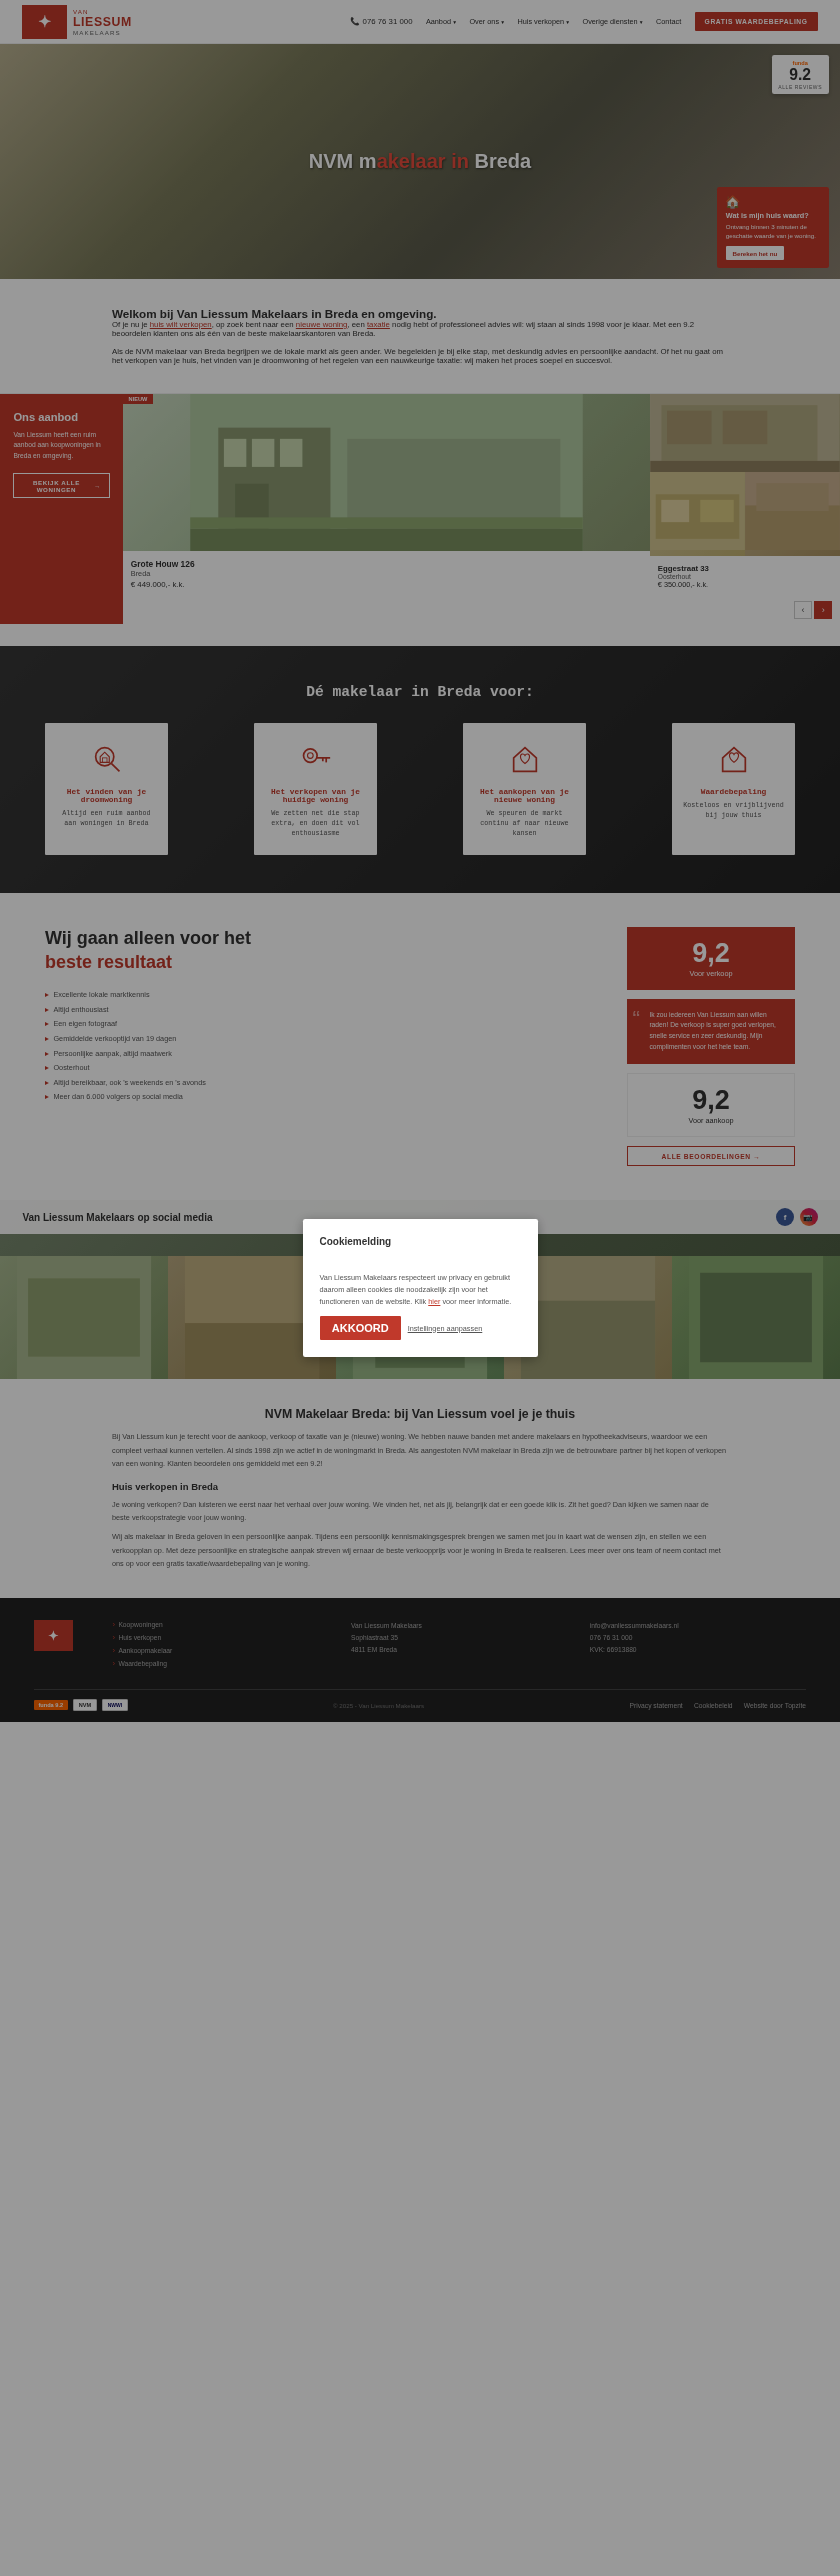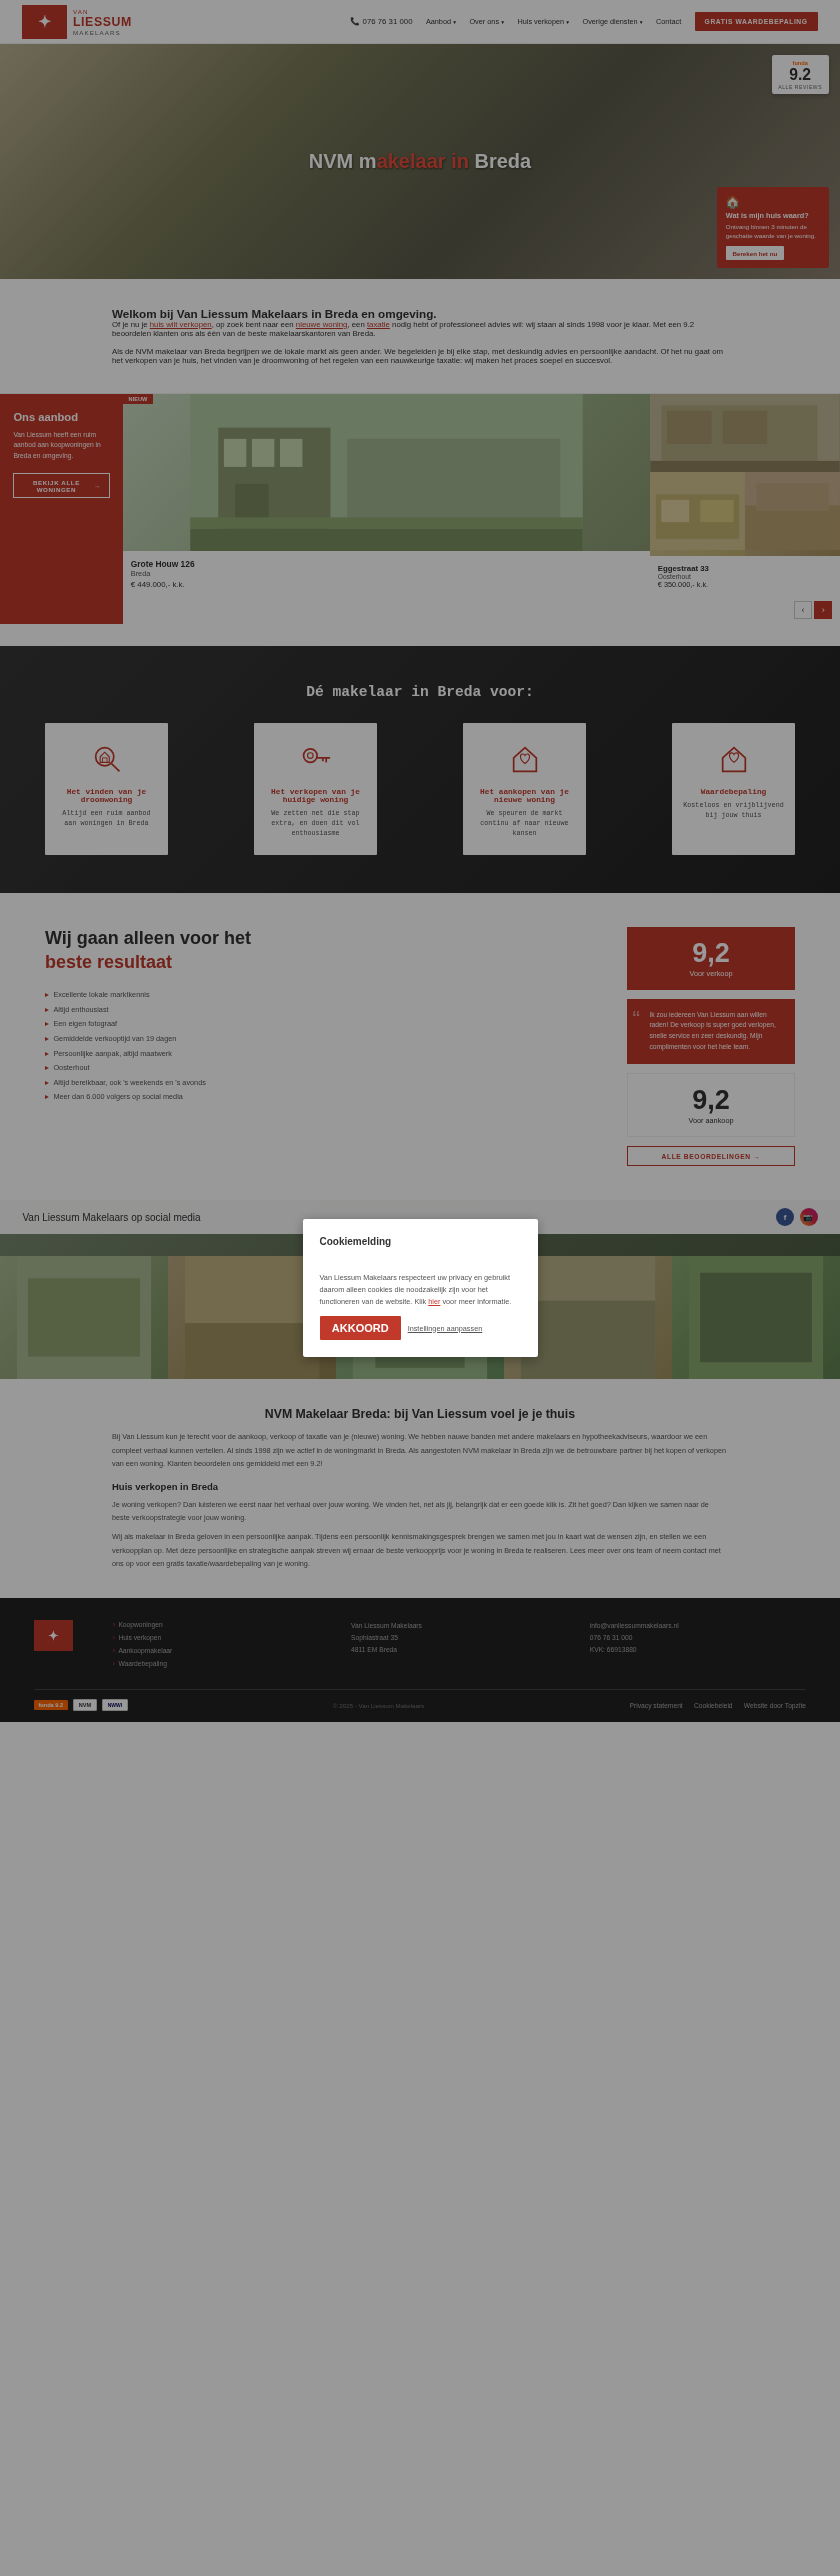--- a/index.html
+++ b/index.html
@@ -365,21 +365,21 @@
     }
     .social-header {
       position: absolute;
       top: 0; left: 0; right: 0;
       background: rgba(255,255,255,0.95);
       padding: 7.8px 22.4px;
       display: flex;
       align-items: center;
       justify-content: space-between;
     }
-    .social-header h3 { font-size: 10px; font-weight: normal; color: #333; }
+    .social-header h3 { font-size: 10px; font-weight: bold; color: #333; }
     .social-icons { display: flex; gap: 5.6px; }
     .social-icon {
       width: 18px; height: 18px;
       border-radius: 50%;
       display: flex; align-items: center; justify-content: center;
       font-weight: bold; font-size: 7.8px; color: #fff; cursor: pointer;
     }
     .social-icon.fb { background: #3b5998; }
     .social-icon.ig { background: linear-gradient(45deg, #f09433, #e6683c, #dc2743, #cc2366, #bc1888); }
 

